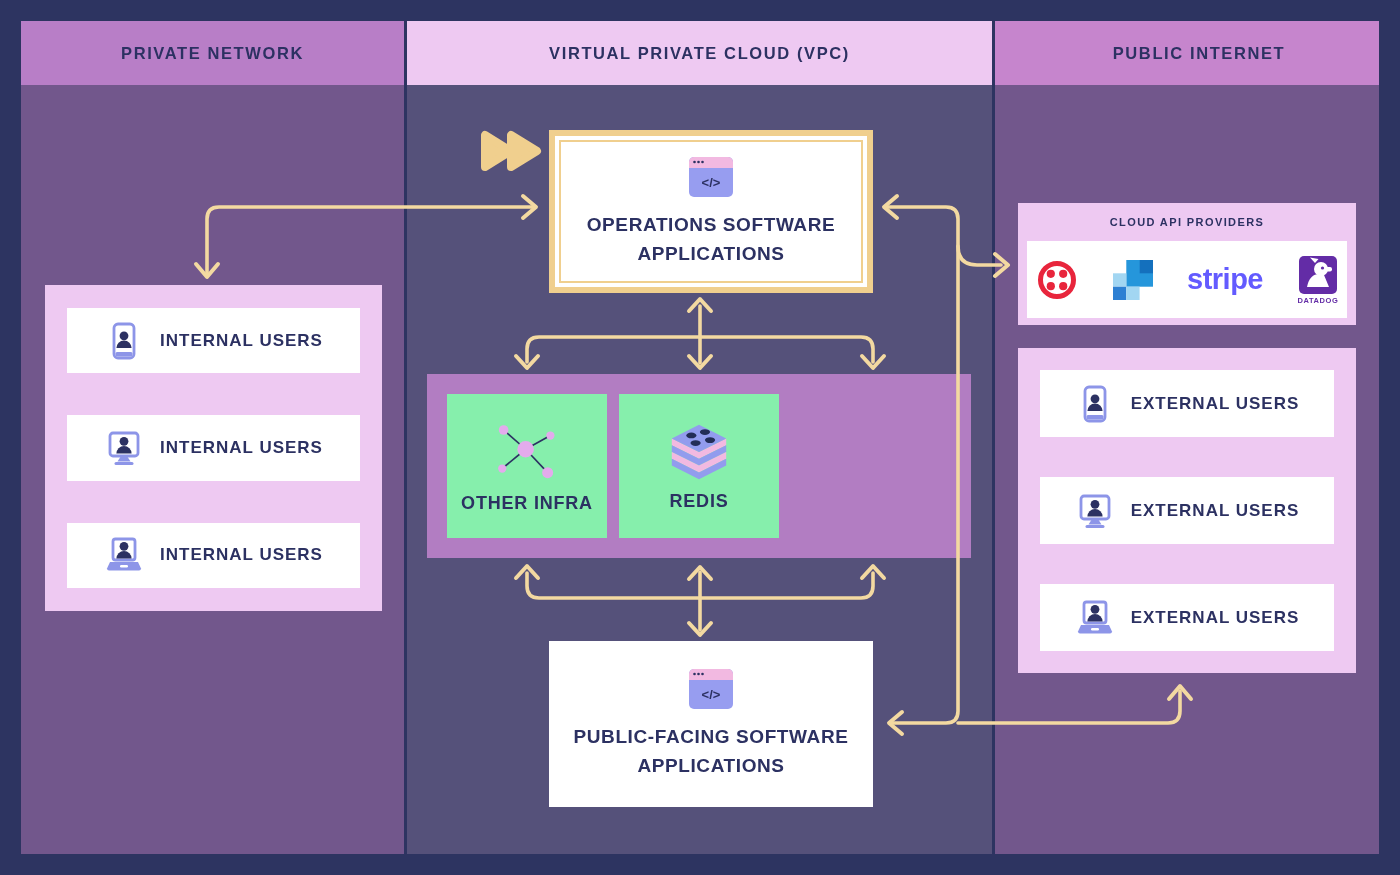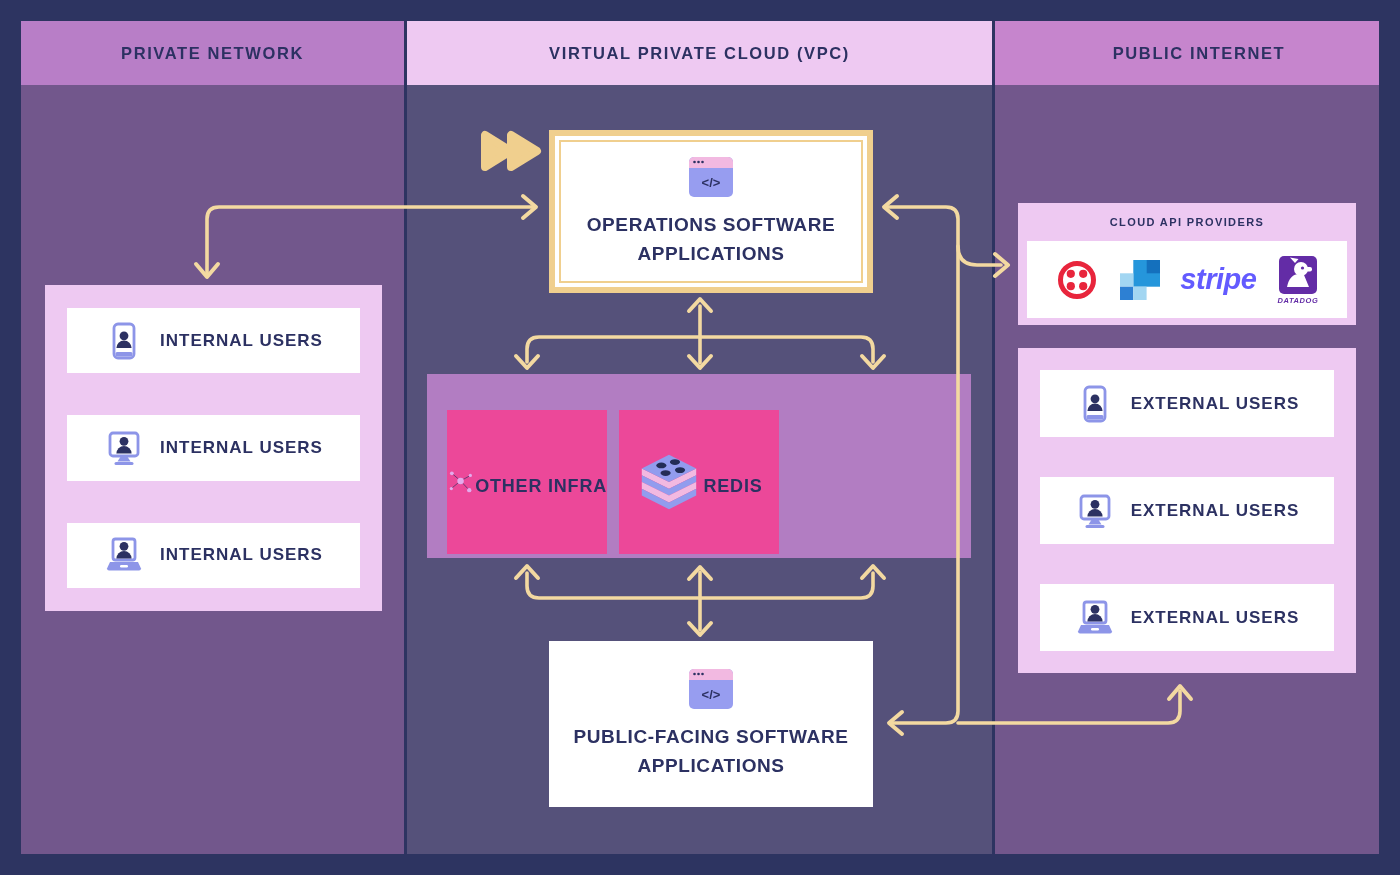--- a/index.html
+++ b/index.html
@@ -45,34 +45,34 @@
     background:#ffffff;flex:1;display:flex;align-items:center;justify-content:center;gap:16px;
   }
   .user-row .row-label{font-size:17px;font-weight:bold;letter-spacing:1px;color:#2c3162;white-space:nowrap;}
 
   
   .infra-panel{
     left:427px;top:374px;width:544px;height:184px;background:#b27dc2;
     display:flex;padding:20px;gap:12px;
   }
   .infra-card{
-    background:#ec4899;width:160px;height:144px;display:flex;flex-direction:row;
-    align-items:center;justify-content:center;margin-top:16px;
+    background:#86efac;width:160px;height:144px;display:flex;flex-direction:column;
+    align-items:center;justify-content:center;
   }
   .infra-card .infra-label{font-size:18px;font-weight:bold;letter-spacing:0.8px;margin-top:8px;color:#2c3162;white-space:nowrap;}
 
   
   .cloudapi-panel{left:1018px;top:203px;width:338px;height:122px;background:#eec9f2;}
   .cloudapi-title{
     height:38px;display:flex;align-items:center;justify-content:center;
     font-size:11px;font-weight:bold;letter-spacing:1.4px;color:#2c3162;
   }
   .cloudapi-strip{
     margin:0 9px;height:77px;background:#ffffff;
-    display:flex;align-items:center;justify-content:space-between;padding:0 28px;font-style:italic;
+    display:flex;align-items:center;justify-content:space-between;padding:0 8px;
   }
   .stripe-wordmark{
     font-size:29px;font-weight:bold;letter-spacing:-0.5px;color:#635bff;line-height:1;
   }
   .datadog-logo{display:flex;flex-direction:column;align-items:center;}
   .datadog-wordmark{font-size:7.5px;font-weight:bold;letter-spacing:0.6px;color:#632ca6;margin-top:0;}
 
   .arrows{position:absolute;left:0;top:0;pointer-events:none;}
   .hidden-defs{position:absolute;width:0;height:0;overflow:hidden;}
 </style>

